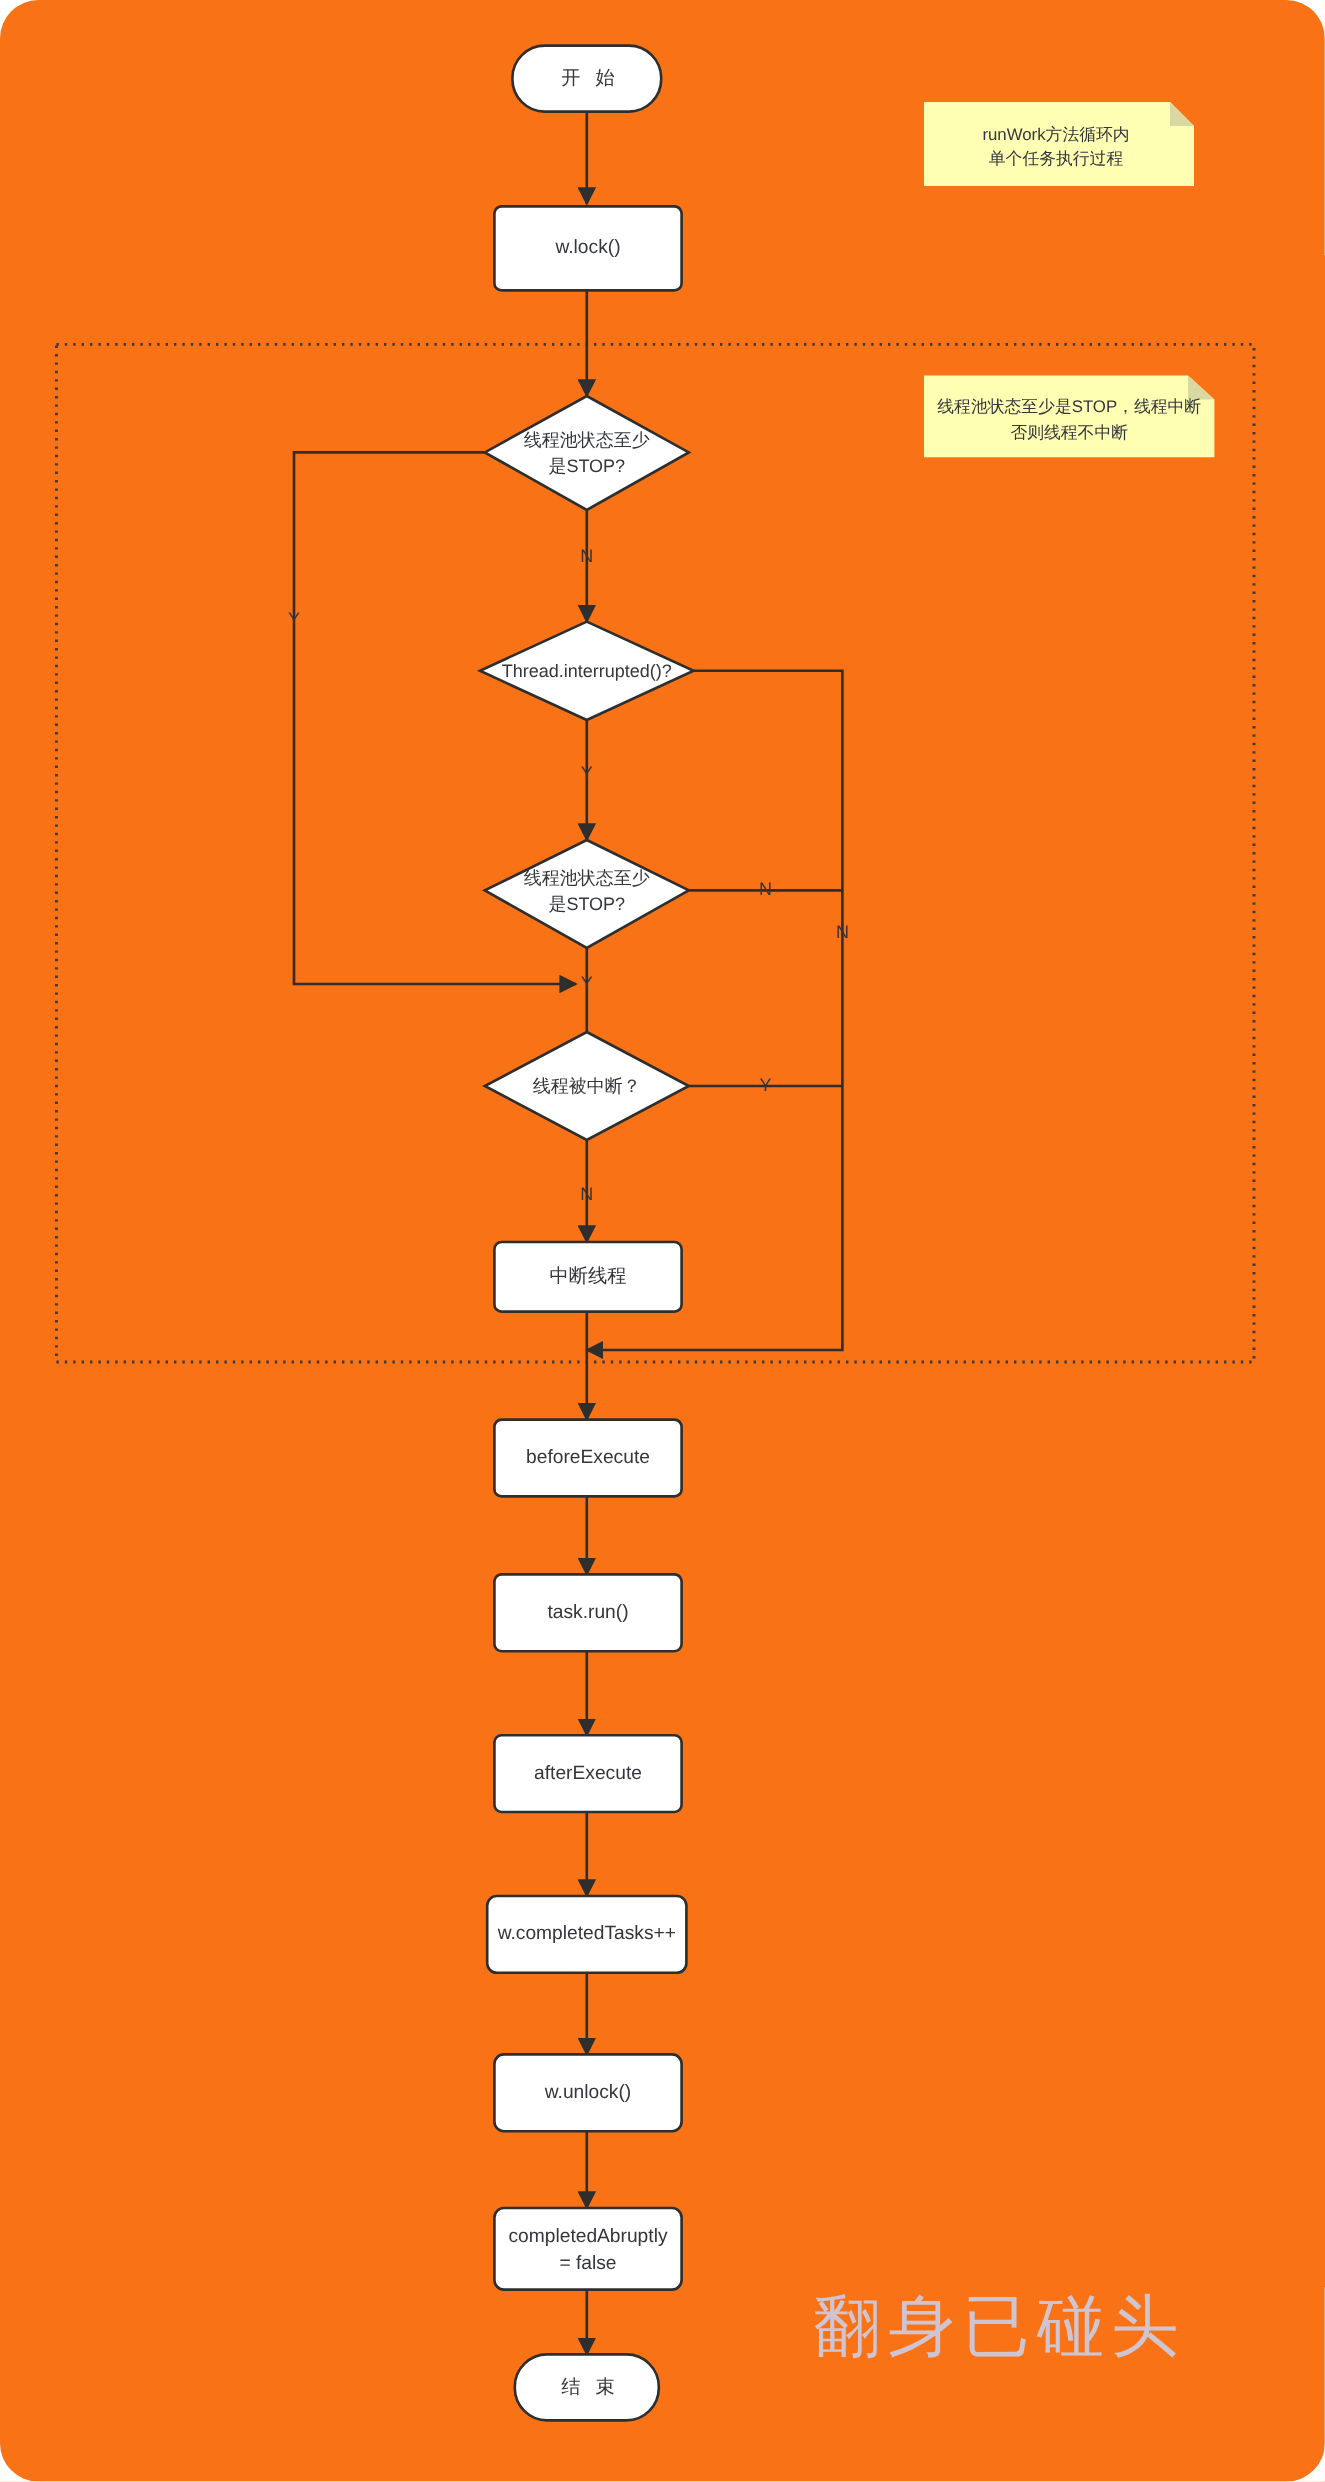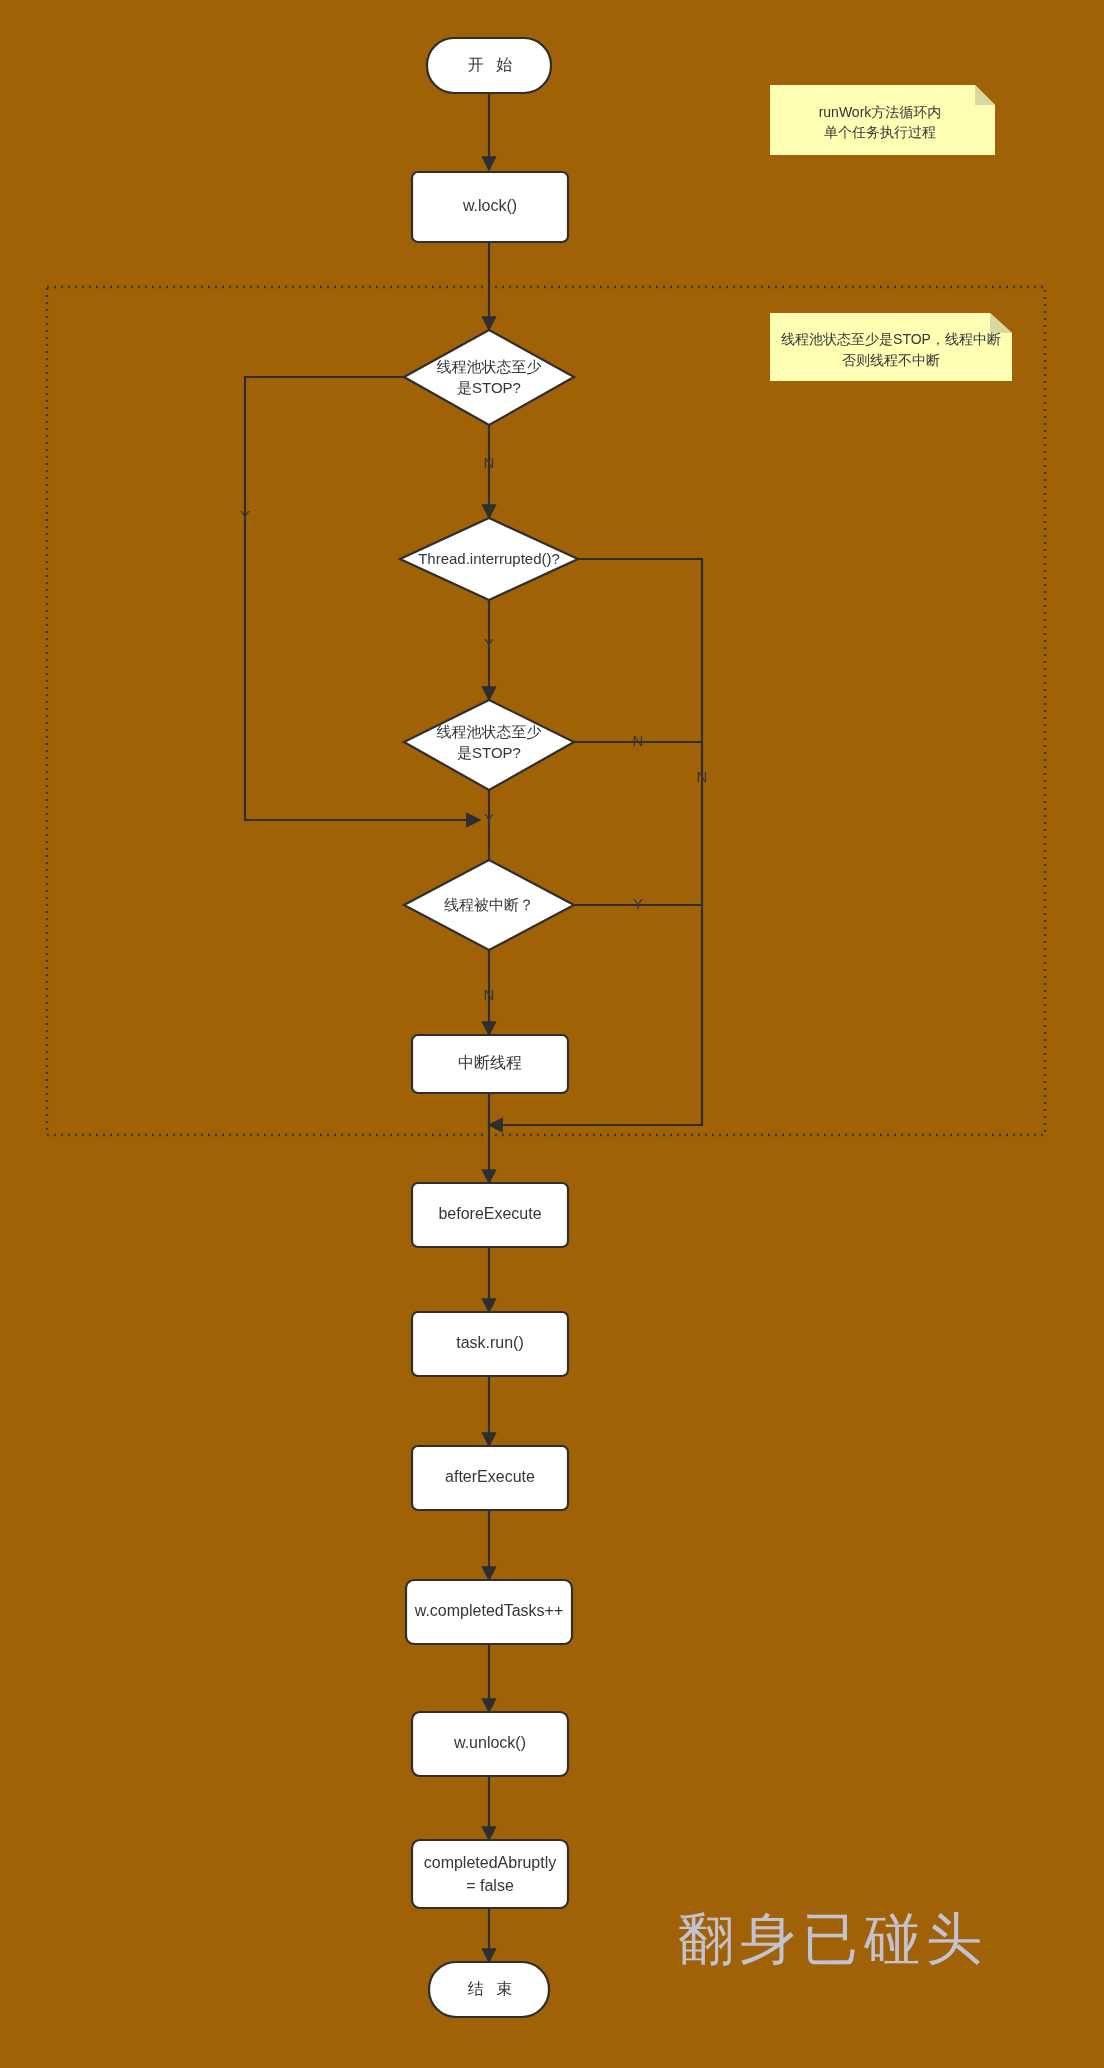--- a/index.html
+++ b/index.html
@@ -8,22 +8,23 @@
     padding: 0;
     background: #ffffff;
   }
   body {
     font-family: "Liberation Sans", "DejaVu Sans", sans-serif;
   }
   #canvas-wrap {
     position: relative;
     width: 1104px;
     height: 2068px;
-    background: #a16207;
+    background: #f97316;
     overflow: hidden;
+    border-radius: 32px;
   }
   svg#flow {
     position: absolute;
     top: 0;
     left: 0;
     width: 1104px;
     height: 2068px;
     display: block;
   }
   .shape-stroke {

